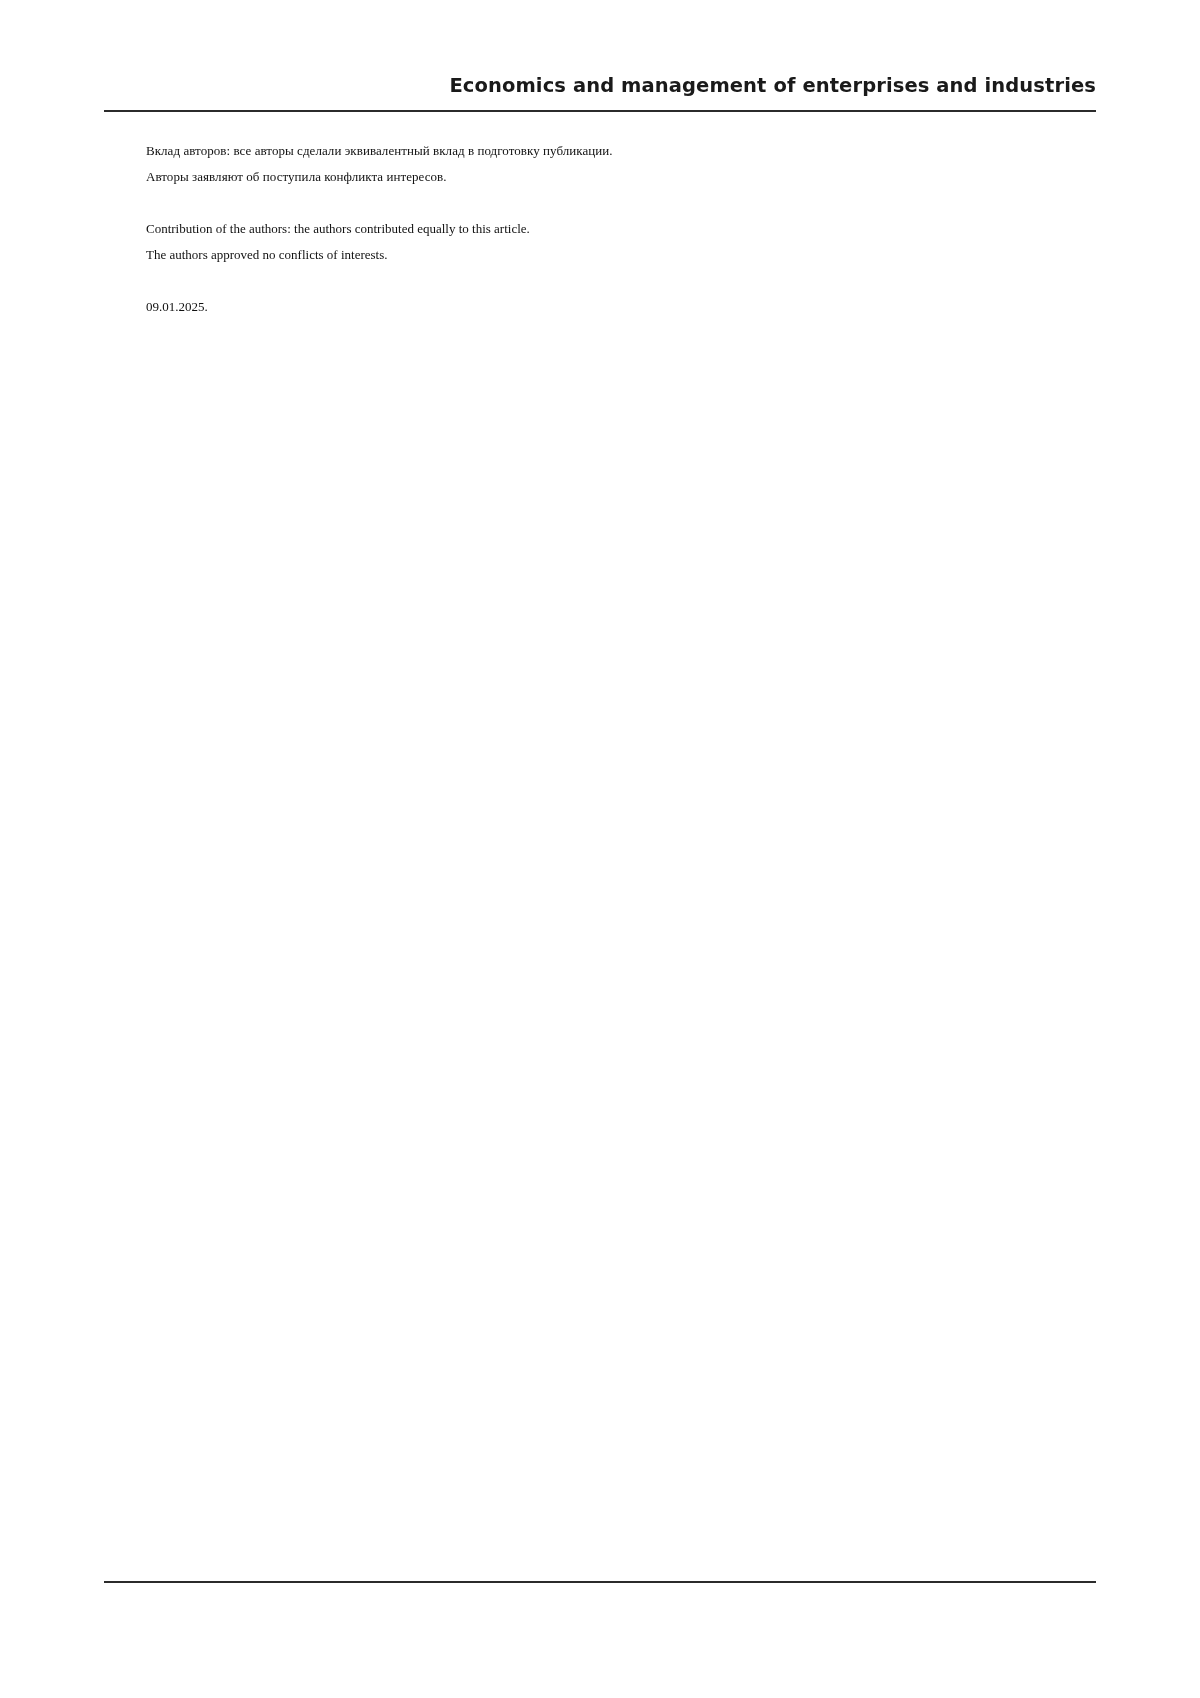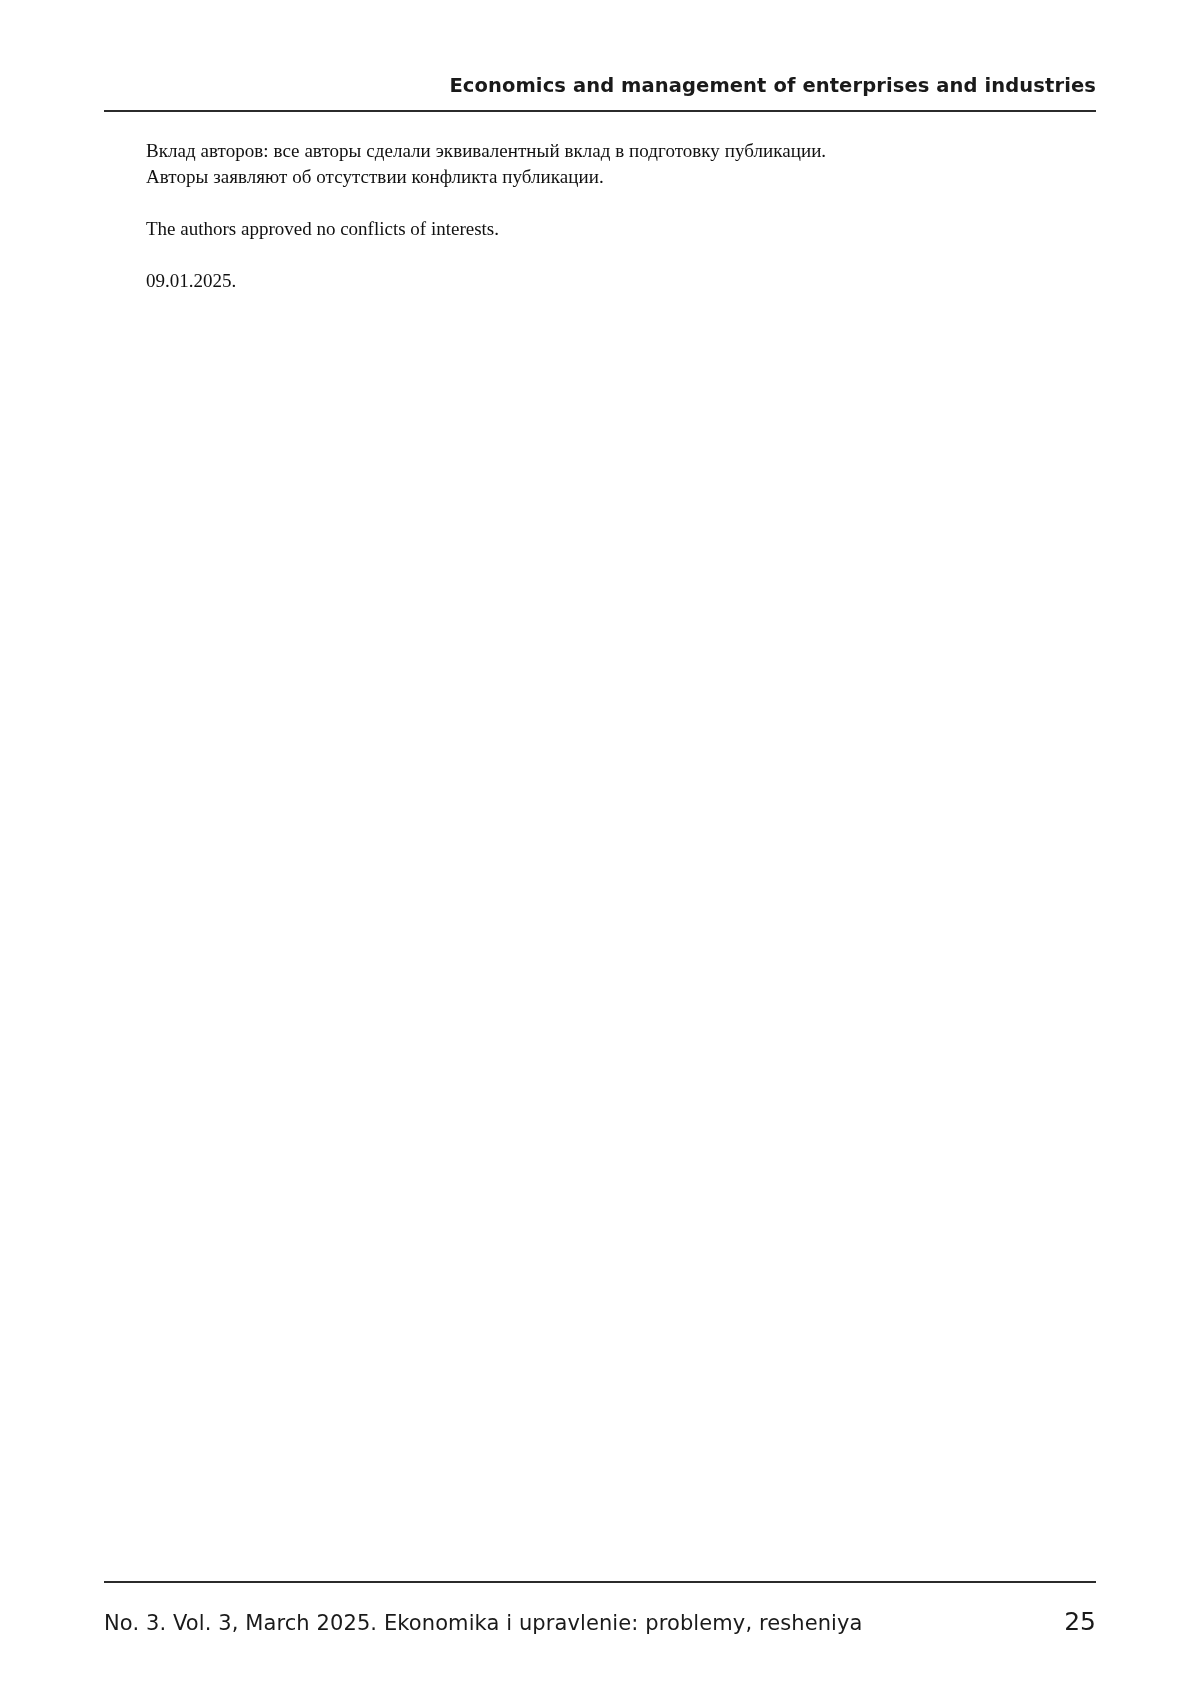--- a/index.html
+++ b/index.html
@@ -45,21 +45,21 @@
 
   
   .content {
     position: absolute;
     top: 138px;
     left: 146px;
     width: 932px;
   }
   .para {
     font-family: "Liberation Serif", serif;
-    font-size: 19px;
+    font-size: 13px;
     line-height: 26px;
     color: #111111;
     margin: 0;
     text-align: left;
   }
   .para .line {
     display: block;
     white-space: pre-wrap;
   }
   .gap {
@@ -103,37 +103,34 @@
 <div class="page">
 
   <div class="running-head">Economics and management of enterprises and industries</div>
 
   <div class="header-rule"></div>
 
   <div class="content">
 
     <p class="para block-russian">
       <span class="line">Вклад авторов: все авторы сделали эквивалентный вклад в подготовку публикации.</span>
-      <span class="line">Авторы заявляют об отсутствии конфликта публикации.</span>
+      <span class="line">Авторы заявляют об поступила конфликта интересов.</span>
     </p>
 
     <div class="gap"></div>
 
     <p class="para">
+      <span class="line">Contribution of the authors: the authors contributed equally to this article.</span>
       <span class="line">The authors approved no conflicts of interests.</span>
     </p>
 
     <div class="gap"></div>
 
     <p class="para">
       <span class="line block-russian">09.01.2025.</span>
     </p>
 
   </div>
 
   <div class="footer-rule"></div>
 
-  <div class="footer">
-    <span class="footer-left">No. 3. Vol. 3, March 2025. Ekonomika i upravlenie: problemy, resheniya</span>
-    <span class="footer-page">25</span>
-  </div>
 
 </div>
 
 </body></html>

